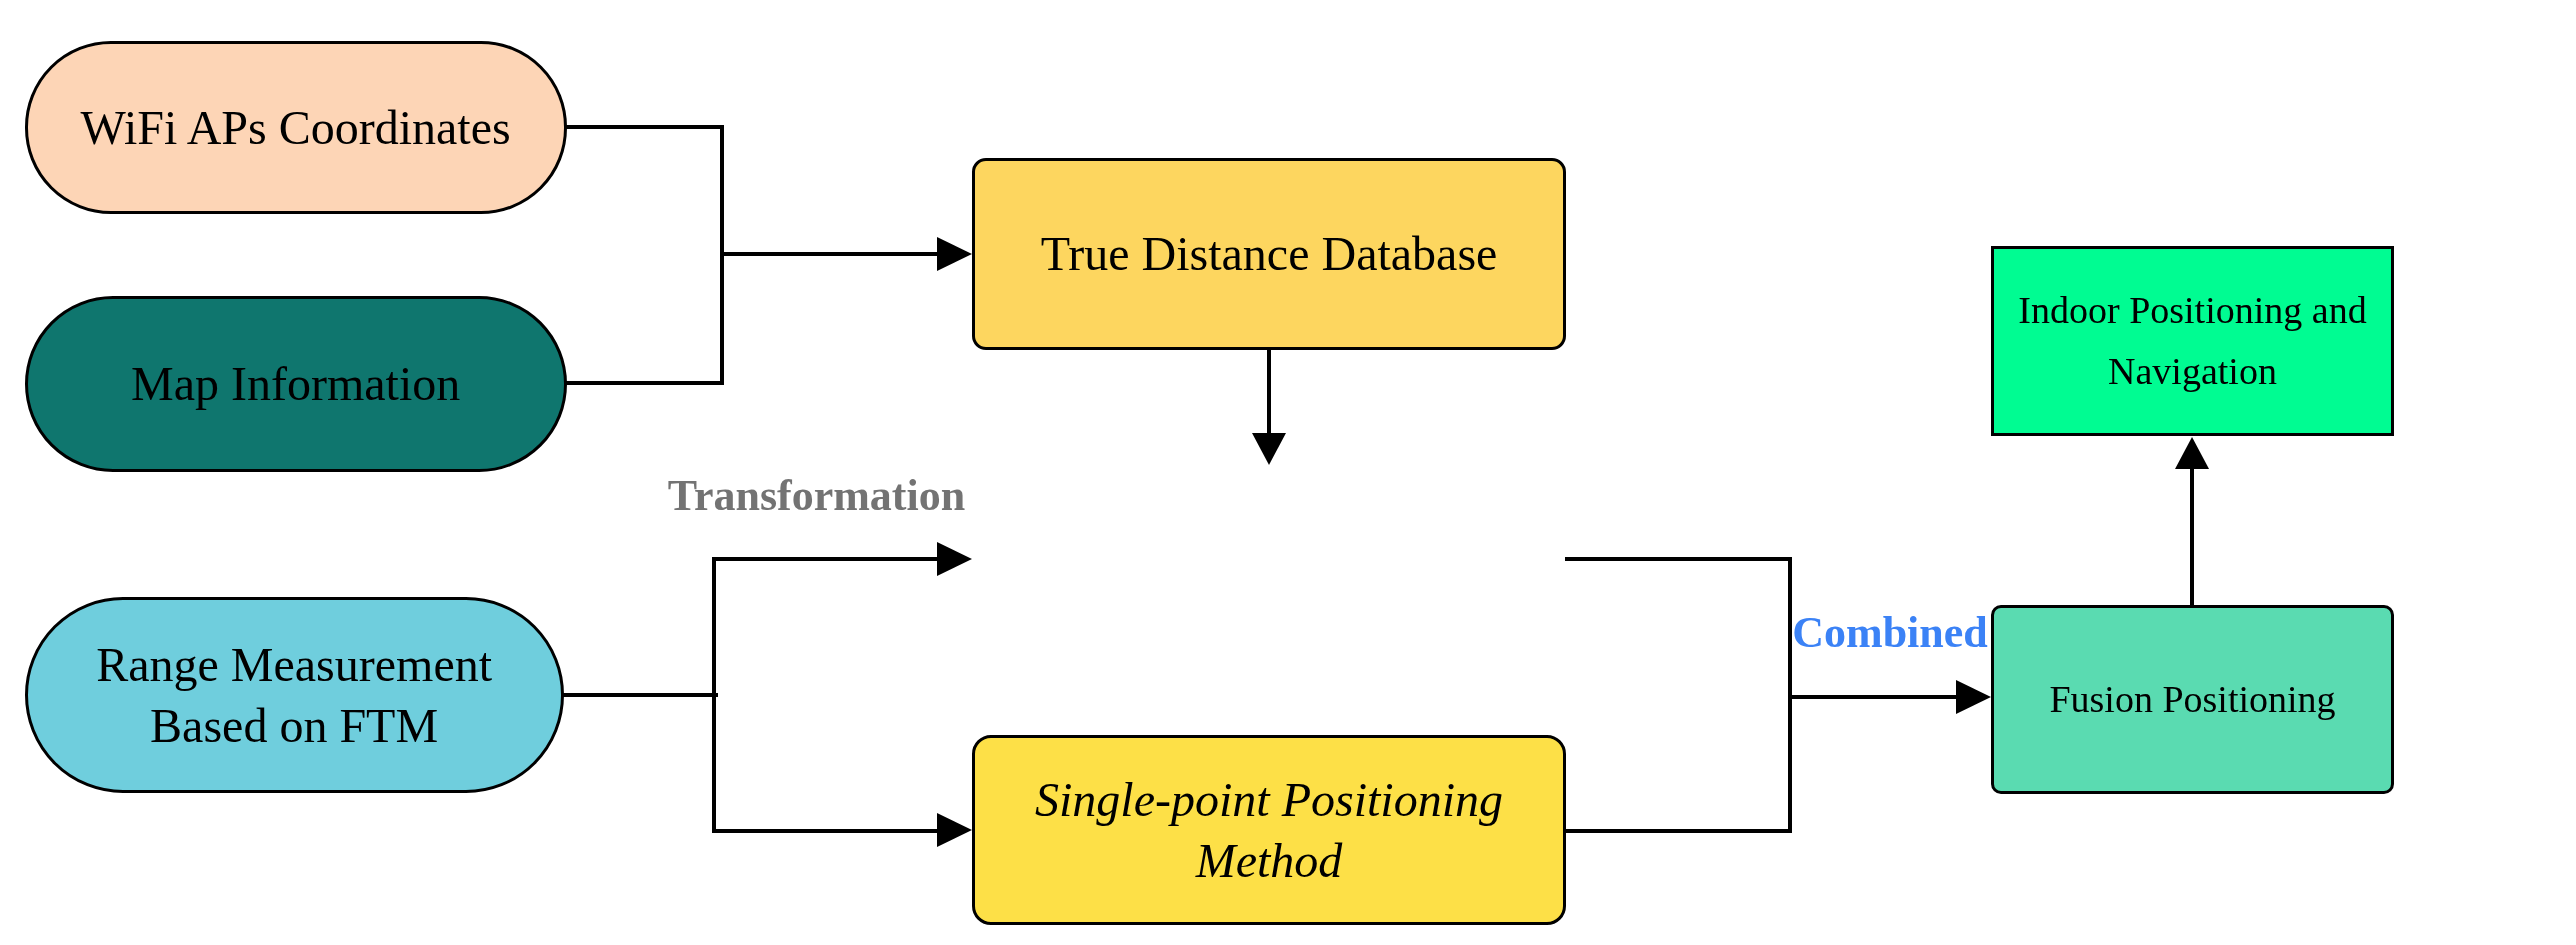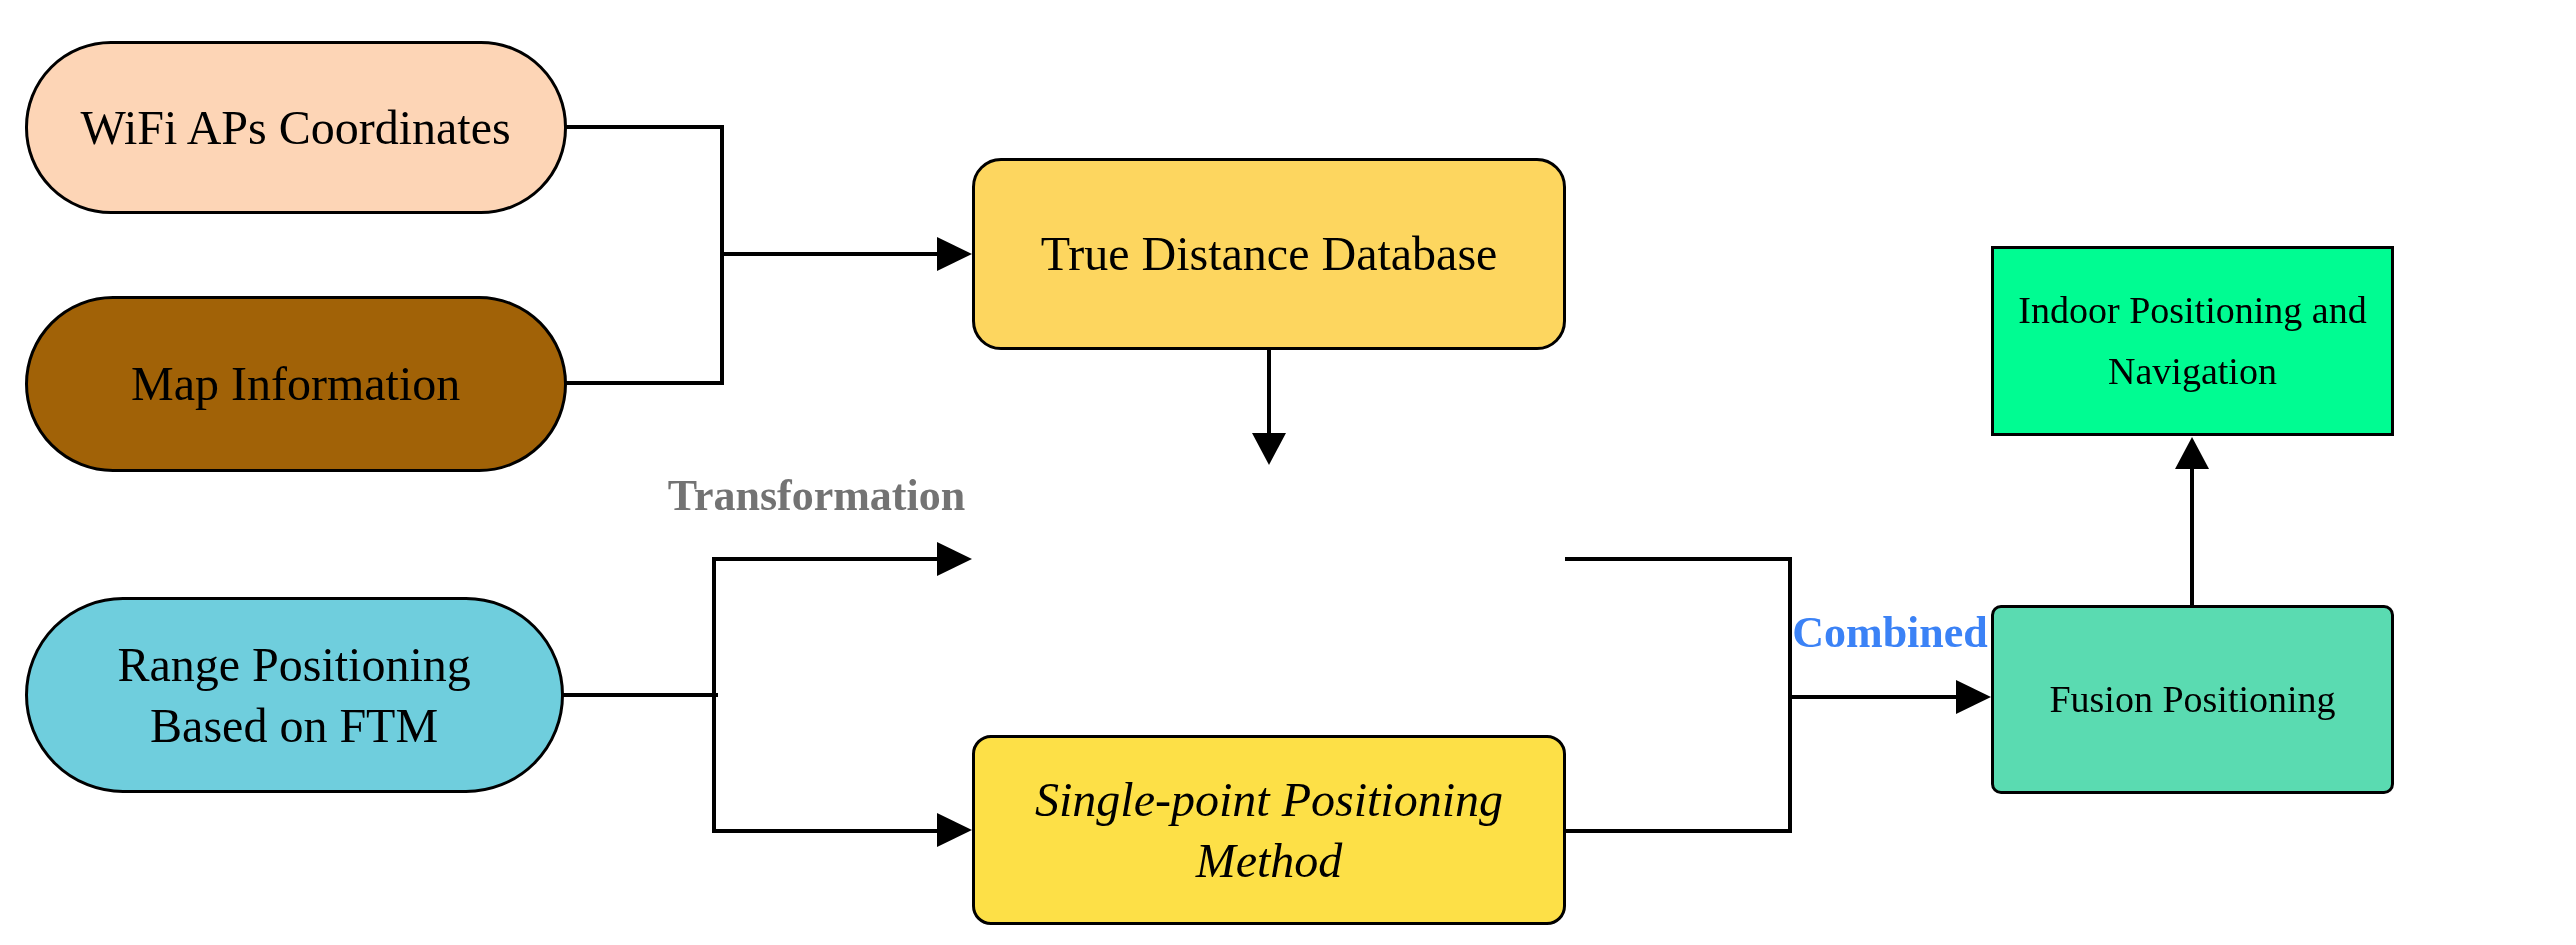--- a/index.html
+++ b/index.html
@@ -35,30 +35,30 @@
 </style>
 </head>
 <body>
 
 <div class="canvas">
 
   <div class="node" style="left: 24.6px; top: 41px; width: 542px; height: 173px; border-radius: 86px; background-color: rgb(253, 213, 182);">
     <span class="node-label">WiFi APs Coordinates</span>
   </div>
 
-  <div class="node" style="left: 24.6px; top: 296px; width: 542px; height: 176px; border-radius: 88px; background-color: #a16207;">
+  <div class="node" style="left: 24.6px; top: 296px; width: 542px; height: 176px; border-radius: 88px; background-color: #0f766e;">
     <span class="node-label">Map Information</span>
   </div>
 
   <div class="node" style="left: 24.6px; top: 597px; width: 539px; height: 196px; border-radius: 98px; background-color: rgb(111, 206, 221);">
-    <span class="node-label">Range Positioning
+    <span class="node-label">Range Measurement
 Based on FTM</span>
   </div>
 
-  <div class="node" style="left: 972px; top: 158px; width: 594px; height: 192px; border-radius: 29px; background-color: rgb(253, 214, 95);">
+  <div class="node" style="left: 972px; top: 158px; width: 594px; height: 192px; border-radius: 14px; background-color: rgb(253, 214, 95);">
     <span class="node-label">True Distance Database</span>
   </div>
 
 
   <div class="node" style="left: 972px; top: 735px; width: 594px; height: 190px; border-radius: 19px; background-color: #fde047; font-style: italic;">
     <span class="node-label">Single-point Positioning
 Method</span>
   </div>
 
   <div class="node node--small" style="left: 1991px; top: 605px; width: 403px; height: 189px; border-radius: 10px; background-color: rgb(90, 219, 177);">

